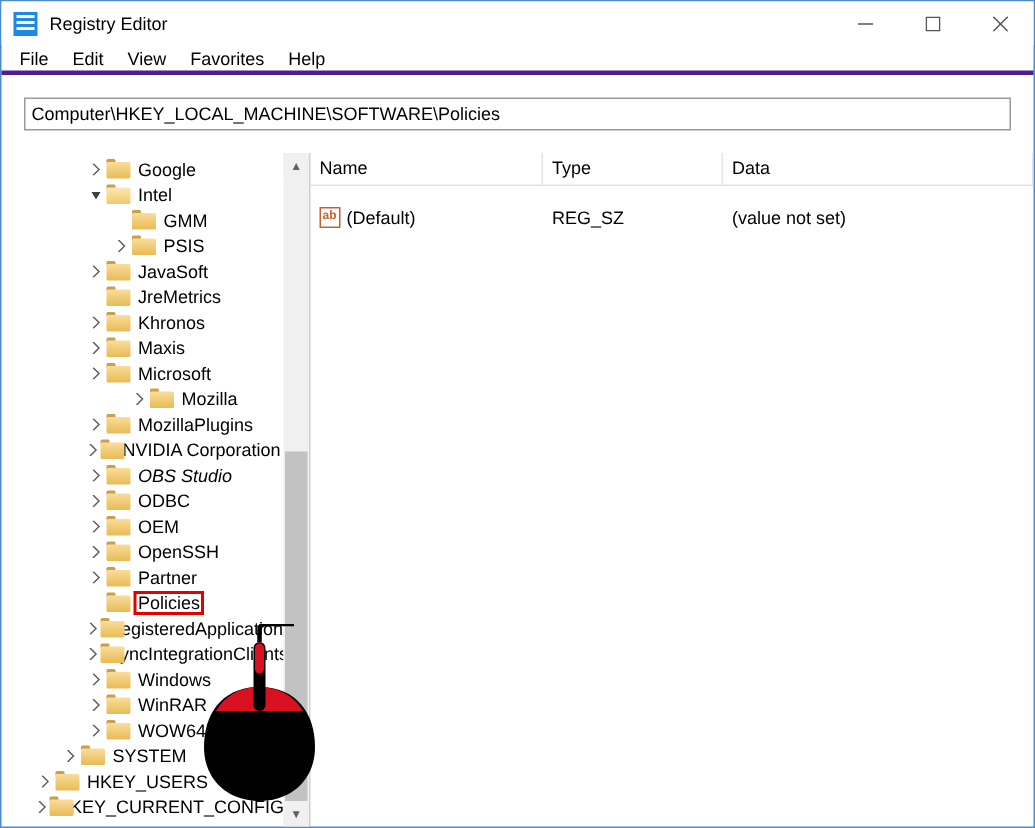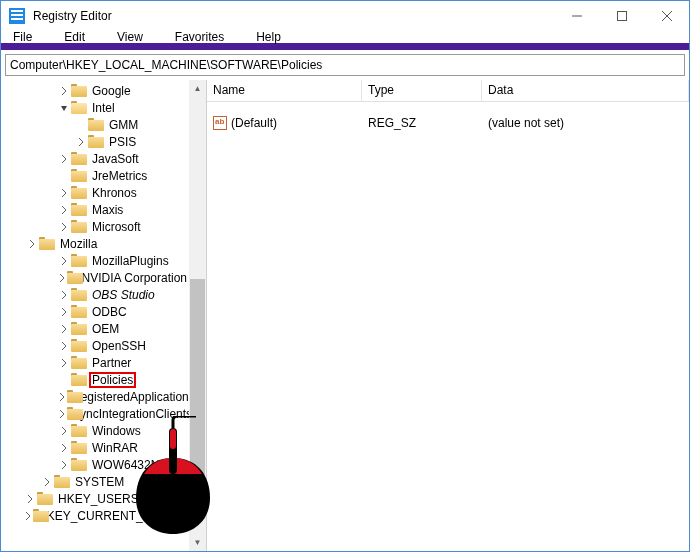--- a/index.html
+++ b/index.html
@@ -4,23 +4,23 @@
 <style>
   * { margin: 0; padding: 0; box-sizing: border-box; font-family: "Segoe UI", Tahoma, sans-serif; font-size: 12px; }
   html, body { width: 690px; height: 552px; overflow: hidden; }
   .window { width: 690px; height: 552px; border: 1px solid #4a8ad0; background: #fff; display: flex; flex-direction: column; }
   .titlebar { height: 29px; display: flex; align-items: center; background: #fff; }
   .titlebar .app-icon { width: 16px; height: 16px; margin: 0 8px; background: #1e88e5; display: inline-block; position: relative; }
   .titlebar .app-icon::before { content:""; position:absolute; inset:2px; background: repeating-linear-gradient(#fff 0 2px, #1e88e5 2px 4px); }
   .titlebar .title { flex: 1; color: #000; font-size: 12px; }
   .tb-btn { width: 45px; height: 29px; display:flex; align-items:center; justify-content:center; color:#555; }
   .tb-btn svg { width:10px; height:10px; stroke:#555; stroke-width:1; fill:none; }
-  .menubar { height: 20px; display:flex; align-items:center; padding: 0 4px; gap: 16px; border-bottom:7px solid #4c1d95; }
+  .menubar { height: 20px; display:flex; align-items:center; padding: 0 4px; gap: 0; border-bottom:3px solid #4c1d95; }
   .menu-item { padding: 1px 8px; color:#000; }
-  .addressbar { height: 22px; border: 1px solid #999; margin: 4px; display:flex; align-items:center; padding: 0 4px; font-size: 12px; }
+  .addressbar { height: 22px; border: 1px solid #999; margin: 15px; display:flex; align-items:center; padding: 0 4px; font-size: 12px; }
   .body { flex:1; display:flex; overflow:hidden; }
   .tree-pane { width: 206px; border-right: 1px solid #d0d0d0; position: relative; display:flex; }
   .tree-scroll { flex:1; overflow: hidden; padding-top:2px; }
   .tree-scrollbar { width: 17px; background:#f0f0f0; position:relative; }
   .tree-scrollbar .arrow { width:17px; height:17px; display:flex; align-items:center; justify-content:center; background:#f0f0f0; color:#606060; font-size:8px; position:absolute; left:0; }
   .tree-scrollbar .arrow.up { top:0; }
   .tree-scrollbar .arrow.down { bottom:0; }
   .tree-scrollbar .thumb { position:absolute; left:1px; width:15px; top:199px; height:240px; background:#c2c2c2; }
   .node { white-space: nowrap; height: 17px; display:flex; align-items:center; }
   .expander { width:12px; height:12px; display:inline-flex; align-items:center; justify-content:center; color:#606060; margin-right:1px; }
@@ -156,21 +156,21 @@
           </div>
           <div class="node" style="padding-left: 57px;">
             <span class="expander">
               <svg viewBox="0 0 8 8">
                 <path d="M2 0 L6 4 L2 8" fill="none" stroke="#606060"></path>
               </svg>
             </span>
             <span class="folder-icon"></span>
             <span class="node-label">Microsoft</span>
           </div>
-          <div class="node" style="padding-left: 25px;">
+          <div class="node" style="padding-left: 86px;">
             <span class="expander">
               <svg viewBox="0 0 8 8">
                 <path d="M2 0 L6 4 L2 8" fill="none" stroke="#606060"></path>
               </svg>
             </span>
             <span class="folder-icon"></span>
             <span class="node-label">Mozilla</span>
           </div>
           <div class="node" style="padding-left: 57px;">
             <span class="expander">

